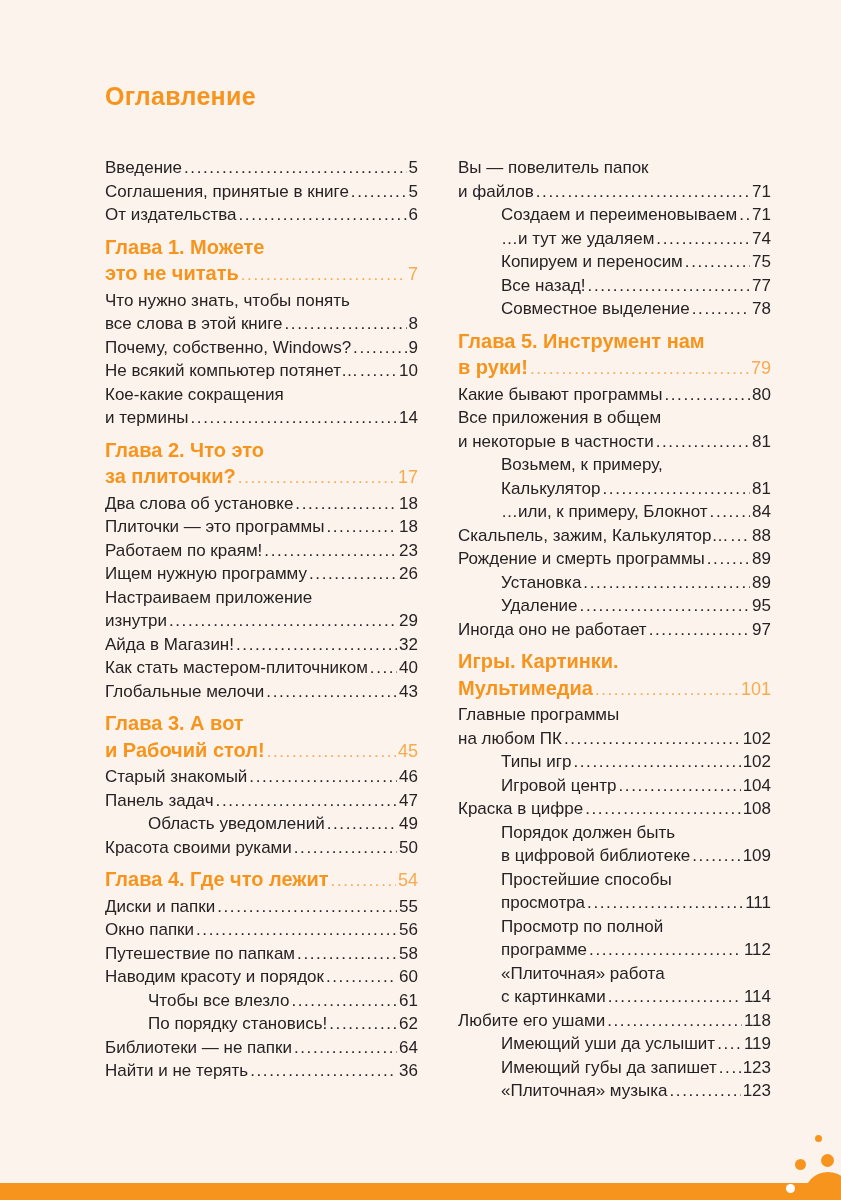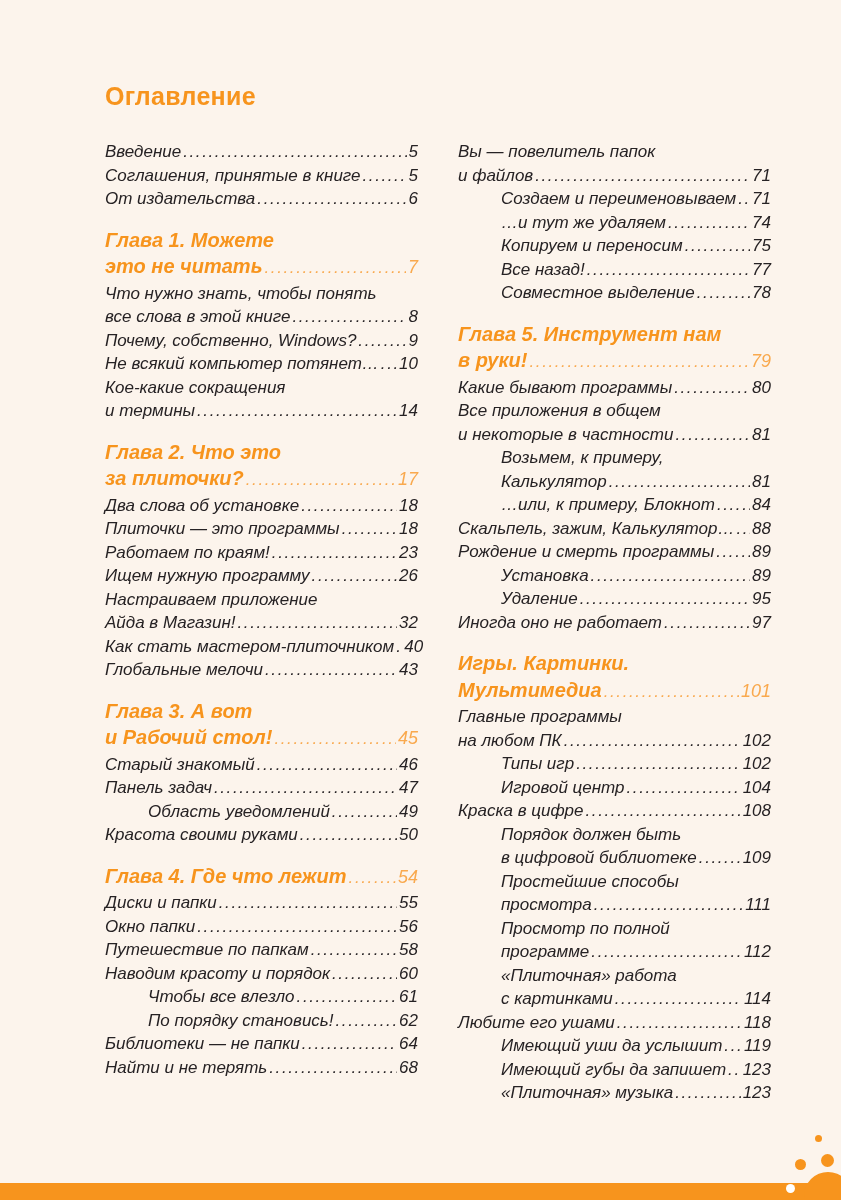--- a/index.html
+++ b/index.html
@@ -16,43 +16,42 @@
   .page-title {
     position: absolute;
     left: 105px; top: 82px;
     font-size: 25px;
     font-weight: bold;
     color: var(--accent);
     letter-spacing: 0.3px;
   }
   .columns {
     position: absolute;
-    left: 105px; top: 140px;
+    left: 105px; top: 156px;
     width: 666px;
     display: flex;
     gap: 40px;
-    font-style: italic;
   }
   .col { flex: 1 1 0; min-width: 0; }
 
   .item { font-size: 17px; line-height: 23.5px; }
   .item .line.last { display: flex; align-items: baseline; }
   .txt { white-space: nowrap; flex: 0 0 auto; }
   .dots { flex: 1 1 auto; min-width: 8px; overflow: hidden; white-space: nowrap; }
   .dots::after {
     content: "........................................................................";
     letter-spacing: 1.6px;
     margin-left: 2px;
   }
   .pg { flex: 0 0 auto; margin-left: 2px; }
 
   .sub { padding-left: 43px; }
 
   .chapter {
-    margin-top: 16px;
+    margin-top: 7px;
     color: var(--accent);
     font-weight: bold;
     font-size: 20px;
     line-height: 26.5px;
   }
   .chapter .dots { color: var(--accent-light); font-weight: normal; font-size: 17px; }
   .chapter .pg   { color: var(--accent-light); font-weight: normal; font-size: 18px; }
 
   .footer-bar {
     position: absolute;
@@ -167,20 +166,25 @@
       </div>
       <div class="item entry">
         <div class="line last">
           <span class="txt">Ищем нужную программу</span>
           <span class="dots"></span>
           <span class="pg">26</span>
         </div>
       </div>
       <div class="item entry">
         <div class="line">Настраиваем приложение</div>
+        <div class="line last">
+          <span class="txt">изнутри</span>
+          <span class="dots"></span>
+          <span class="pg">29</span>
+        </div>
       </div>
       <div class="item entry">
         <div class="line last">
           <span class="txt">Айда в Магазин!</span>
           <span class="dots"></span>
           <span class="pg">32</span>
         </div>
       </div>
       <div class="item entry">
         <div class="line last">
@@ -285,21 +289,21 @@
         <div class="line last">
           <span class="txt">Библиотеки — не папки</span>
           <span class="dots"></span>
           <span class="pg">64</span>
         </div>
       </div>
       <div class="item entry">
         <div class="line last">
           <span class="txt">Найти и не терять</span>
           <span class="dots"></span>
-          <span class="pg">68</span>
+          <span class="pg">36</span>
         </div>
       </div>
     </div>
   <div class="col" id="col-right">
       <div class="item entry">
         <div class="line">Вы — повелитель папок</div>
         <div class="line last">
           <span class="txt">и файлов</span>
           <span class="dots"></span>
           <span class="pg">71</span>

